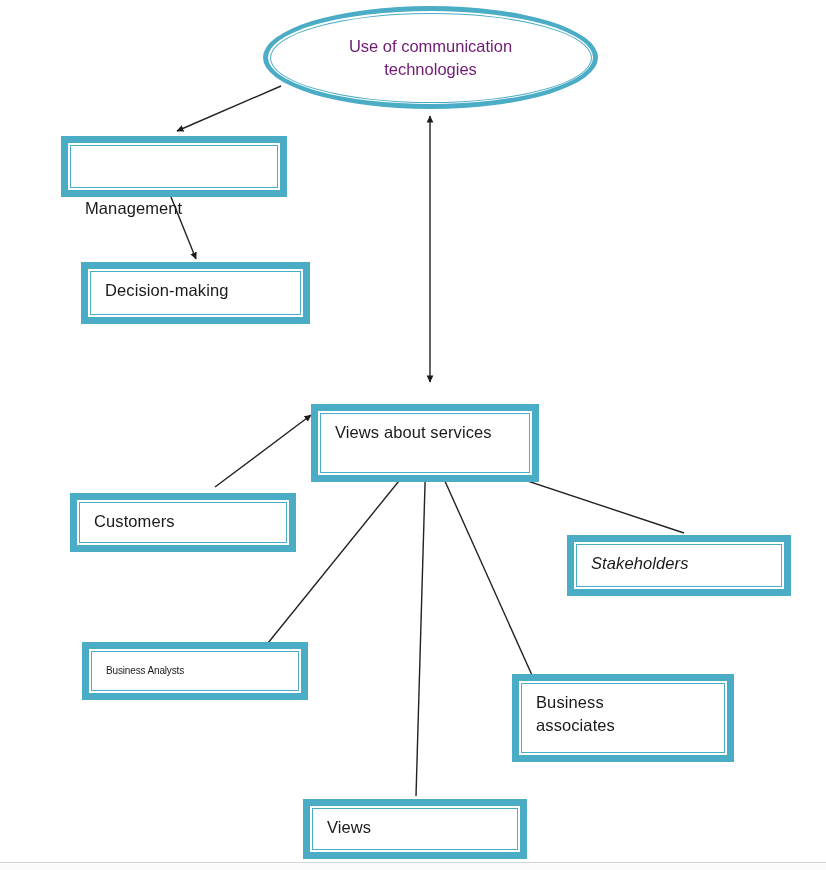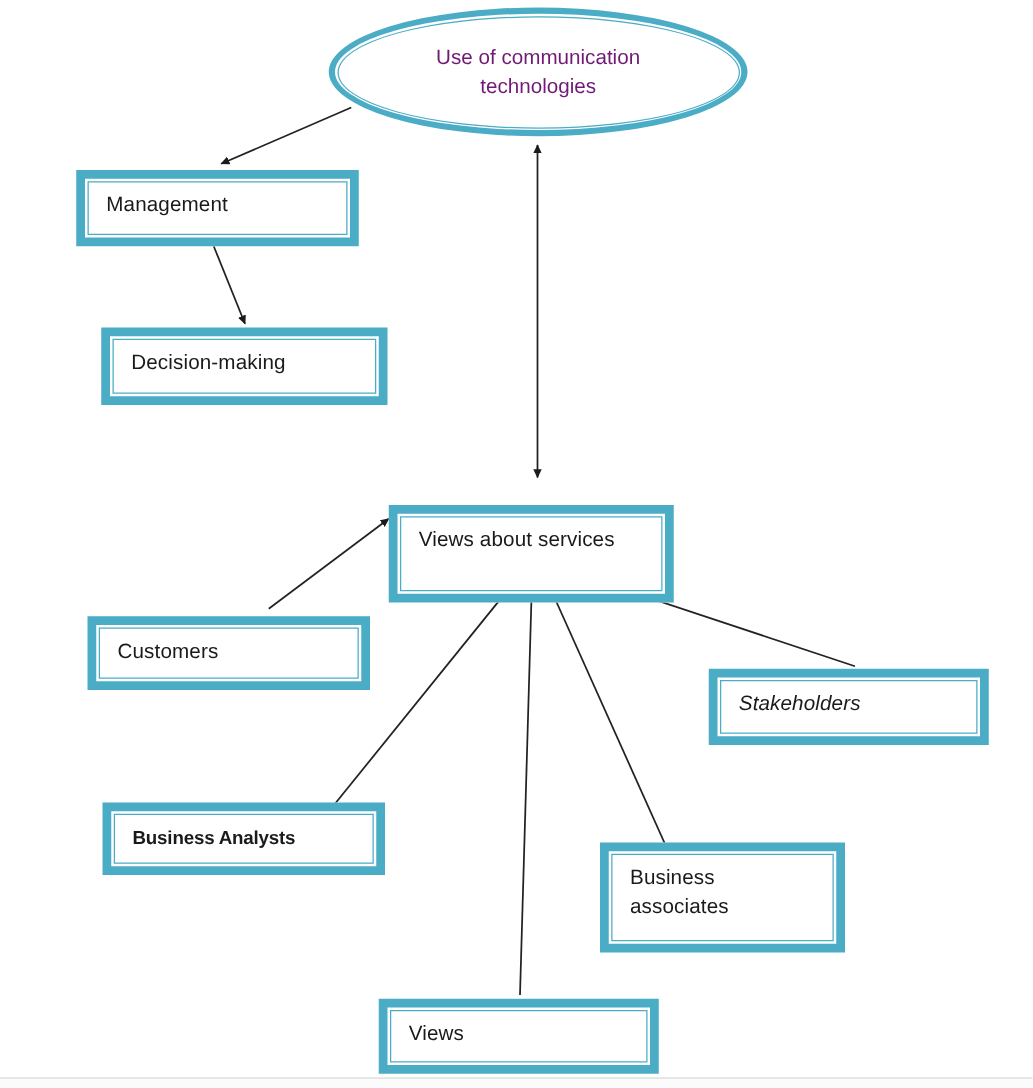--- a/index.html
+++ b/index.html
@@ -38,23 +38,22 @@
   }
   .node-label {
     display: block;
     color: #1a1a1a;
     font-size: 16.5px;
     line-height: 23px;
     white-space: pre-line;
     letter-spacing: 0.1px;
   }
   .node-label.small {
-    font-size: 15px;
+    font-size: 10px;
     letter-spacing: -0.15px;
-    font-weight: bold;
   }
   .node-ellipse {
     position: absolute;
     box-sizing: border-box;
     border: 5px solid #4BACC6;
     border-radius: 50%;
     background: #ffffff;
     padding: 1.5px;
   }
   .node-ellipse-inner {
@@ -115,21 +114,21 @@
 
 <div id="node-layer">
     <div class="node-ellipse" style="left: 263px; top: 6px; width: 335px; height: 103px; border-color: rgb(75, 172, 198);">
       <div class="node-ellipse-inner" style="border-color: rgb(75, 172, 198);">
         <span class="ellipse-label" style="color: #701a75;">Use of communication
 technologies</span>
       </div>
     </div>
     <div class="node-box" style="left: 61px; top: 136px; width: 226px; height: 61px; border-color: rgb(75, 172, 198);">
       <div class="node-box-inner" style="border-color: rgb(75, 172, 198);">
-        <span class="node-label" style="color: rgb(26, 26, 26);">Management</span>
+        <span class="node-label" style="color: rgb(26, 26, 26); margin-top: 44px;">Management</span>
       </div>
     </div>
     <div class="node-box" style="left: 81px; top: 262px; width: 229px; height: 62px; border-color: rgb(75, 172, 198);">
       <div class="node-box-inner" style="border-color: rgb(75, 172, 198);">
         <span class="node-label" style="color: rgb(26, 26, 26);">Decision-making</span>
       </div>
     </div>
     <div class="node-box" style="left: 311px; top: 380px; width: 228px; height: 78px; border-color: rgb(75, 172, 198); margin-top: 24px;">
       <div class="node-box-inner" style="border-color: rgb(75, 172, 198);">
         <span class="node-label" style="color: rgb(26, 26, 26);">Views about services</span>
@@ -143,21 +142,21 @@
     <div class="node-box" style="left: 567px; top: 535px; width: 224px; height: 61px; border-color: rgb(75, 172, 198); font-style: italic;">
       <div class="node-box-inner" style="border-color: rgb(75, 172, 198);">
         <span class="node-label" style="color: rgb(26, 26, 26);">Stakeholders</span>
       </div>
     </div>
     <div class="node-box" style="left: 82px; top: 642px; width: 226px; height: 58px; border-color: rgb(75, 172, 198);">
       <div class="node-box-inner" style="border-color: rgb(75, 172, 198);">
         <span class="node-label small" style="color: rgb(26, 26, 26);">Business Analysts</span>
       </div>
     </div>
-    <div class="node-box" style="left: 480px; top: 674px; width: 196px; height: 88px; border-color: rgb(75, 172, 198);">
+    <div class="node-box" style="left: 512px; top: 674px; width: 222px; height: 88px; border-color: rgb(75, 172, 198);">
       <div class="node-box-inner" style="border-color: rgb(75, 172, 198);">
         <span class="node-label" style="color: rgb(26, 26, 26);">Business
 associates</span>
       </div>
     </div>
     <div class="node-box" style="left: 303px; top: 799px; width: 224px; height: 60px; border-color: rgb(75, 172, 198);">
       <div class="node-box-inner" style="border-color: rgb(75, 172, 198);">
         <span class="node-label" style="color: rgb(26, 26, 26);">Views</span>
       </div>
     </div>

